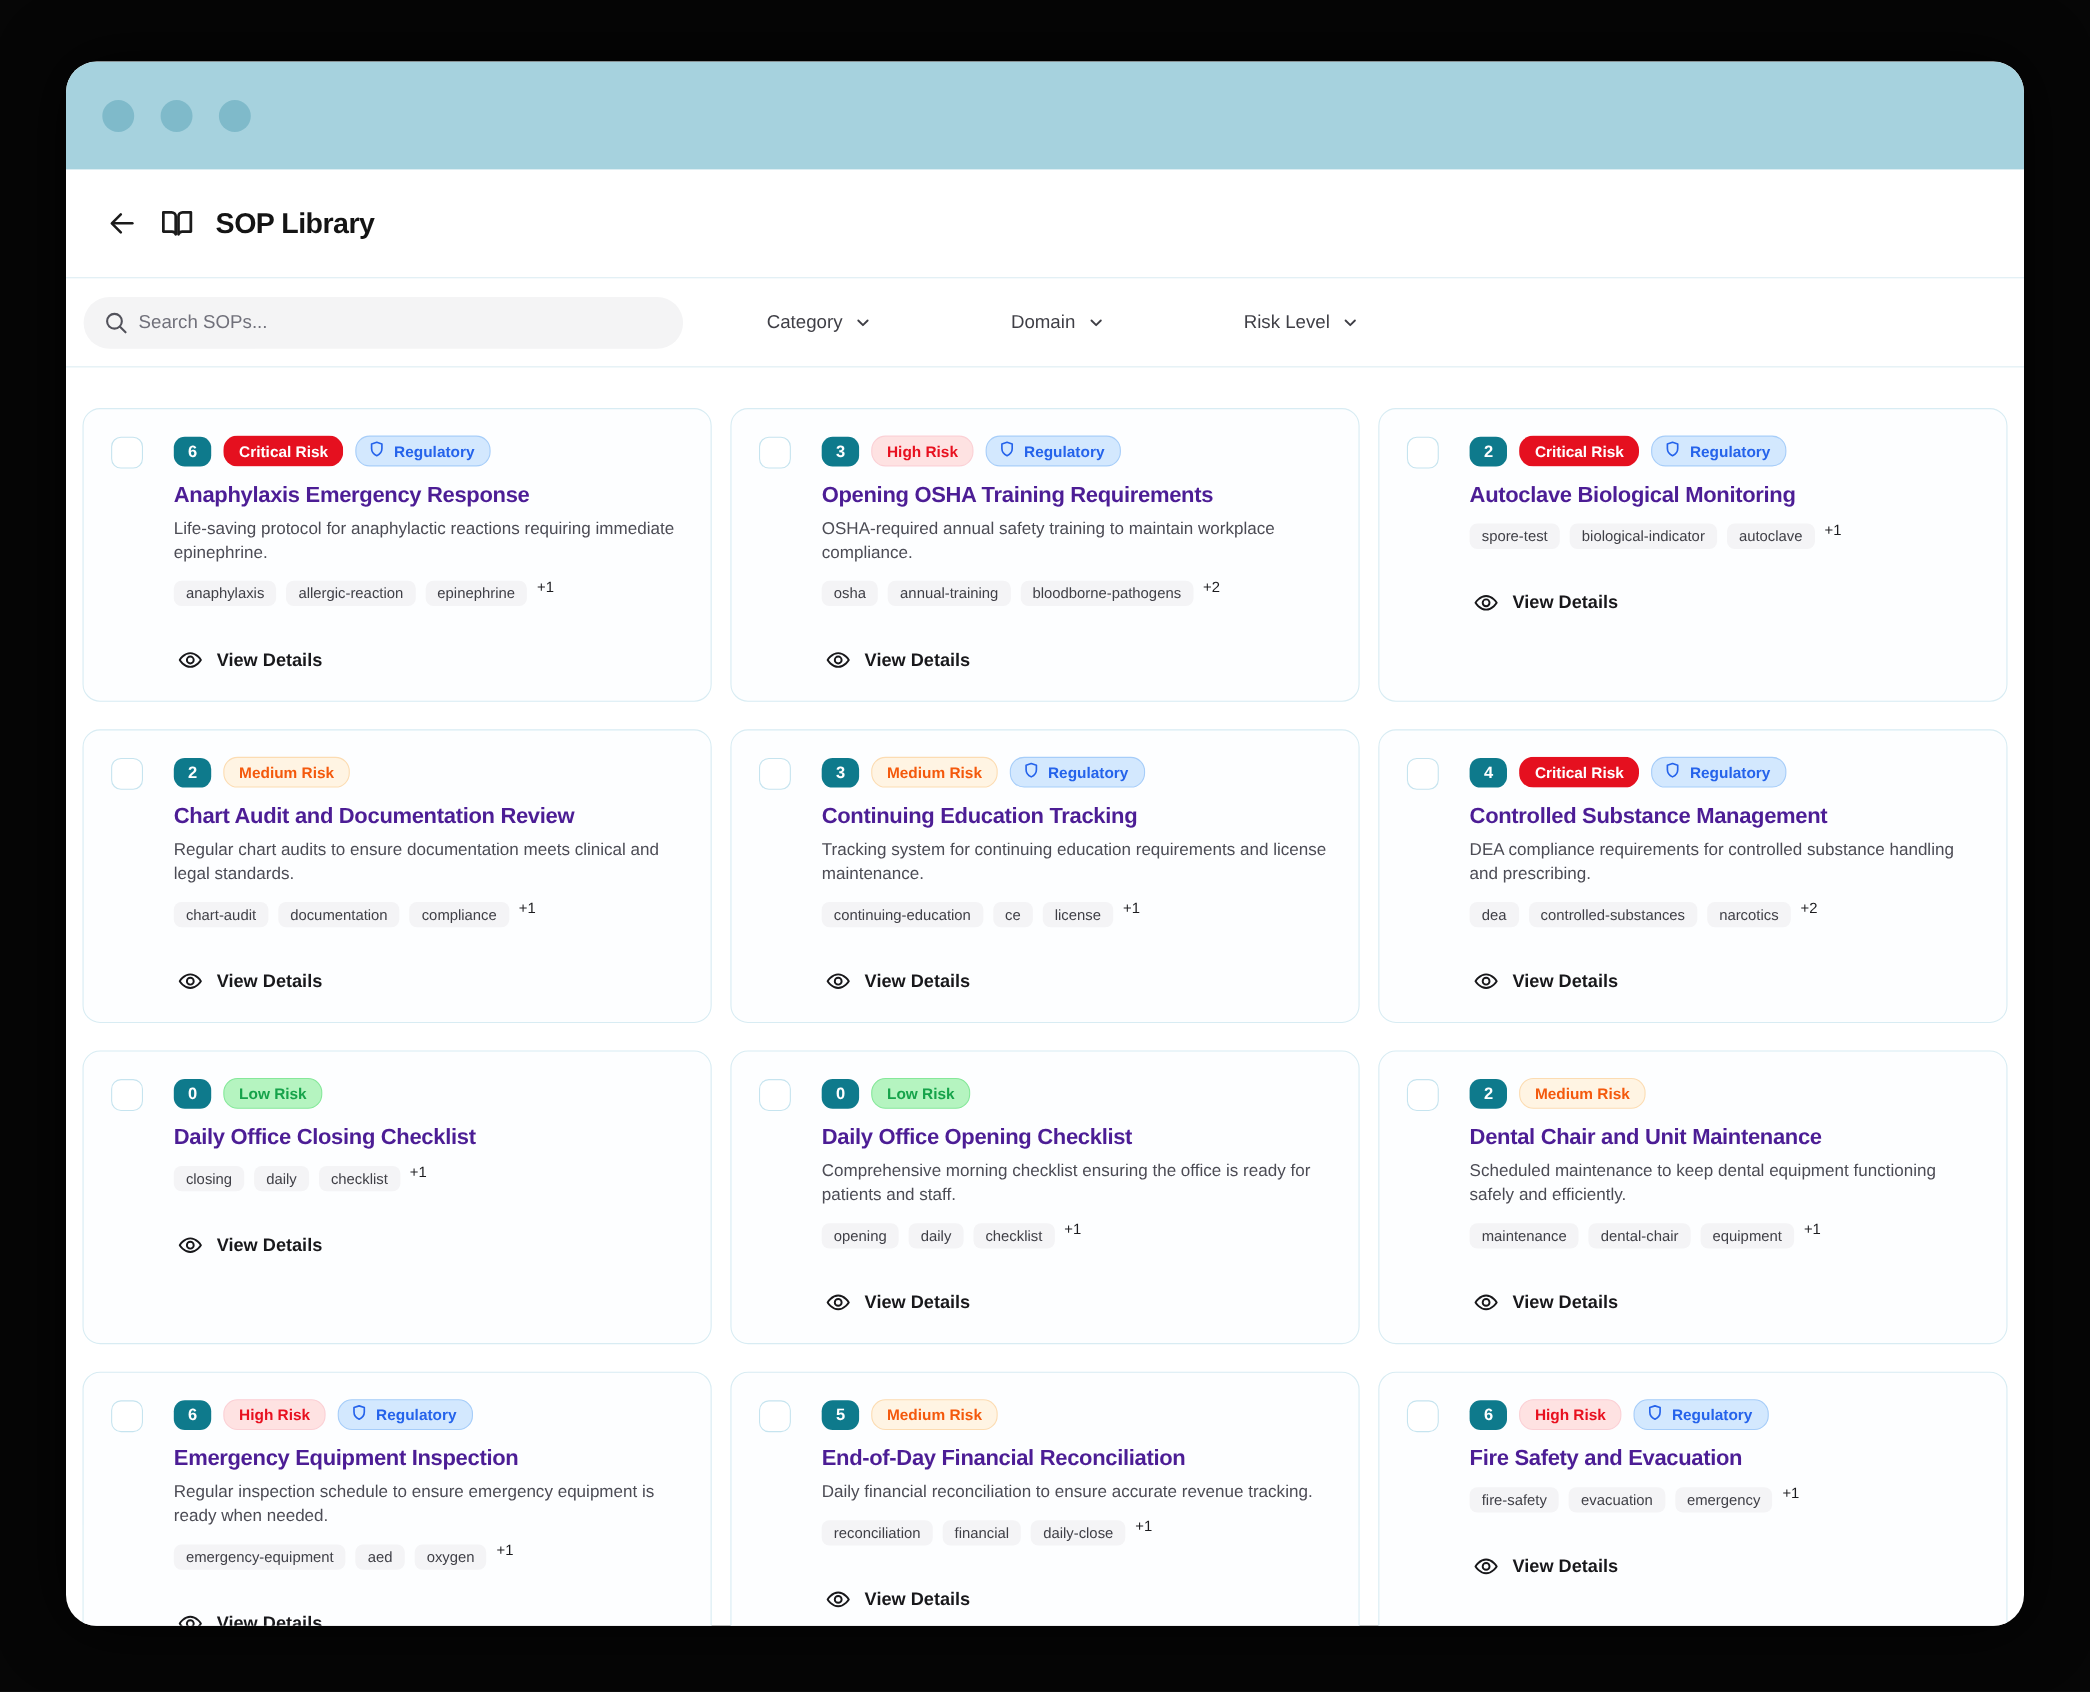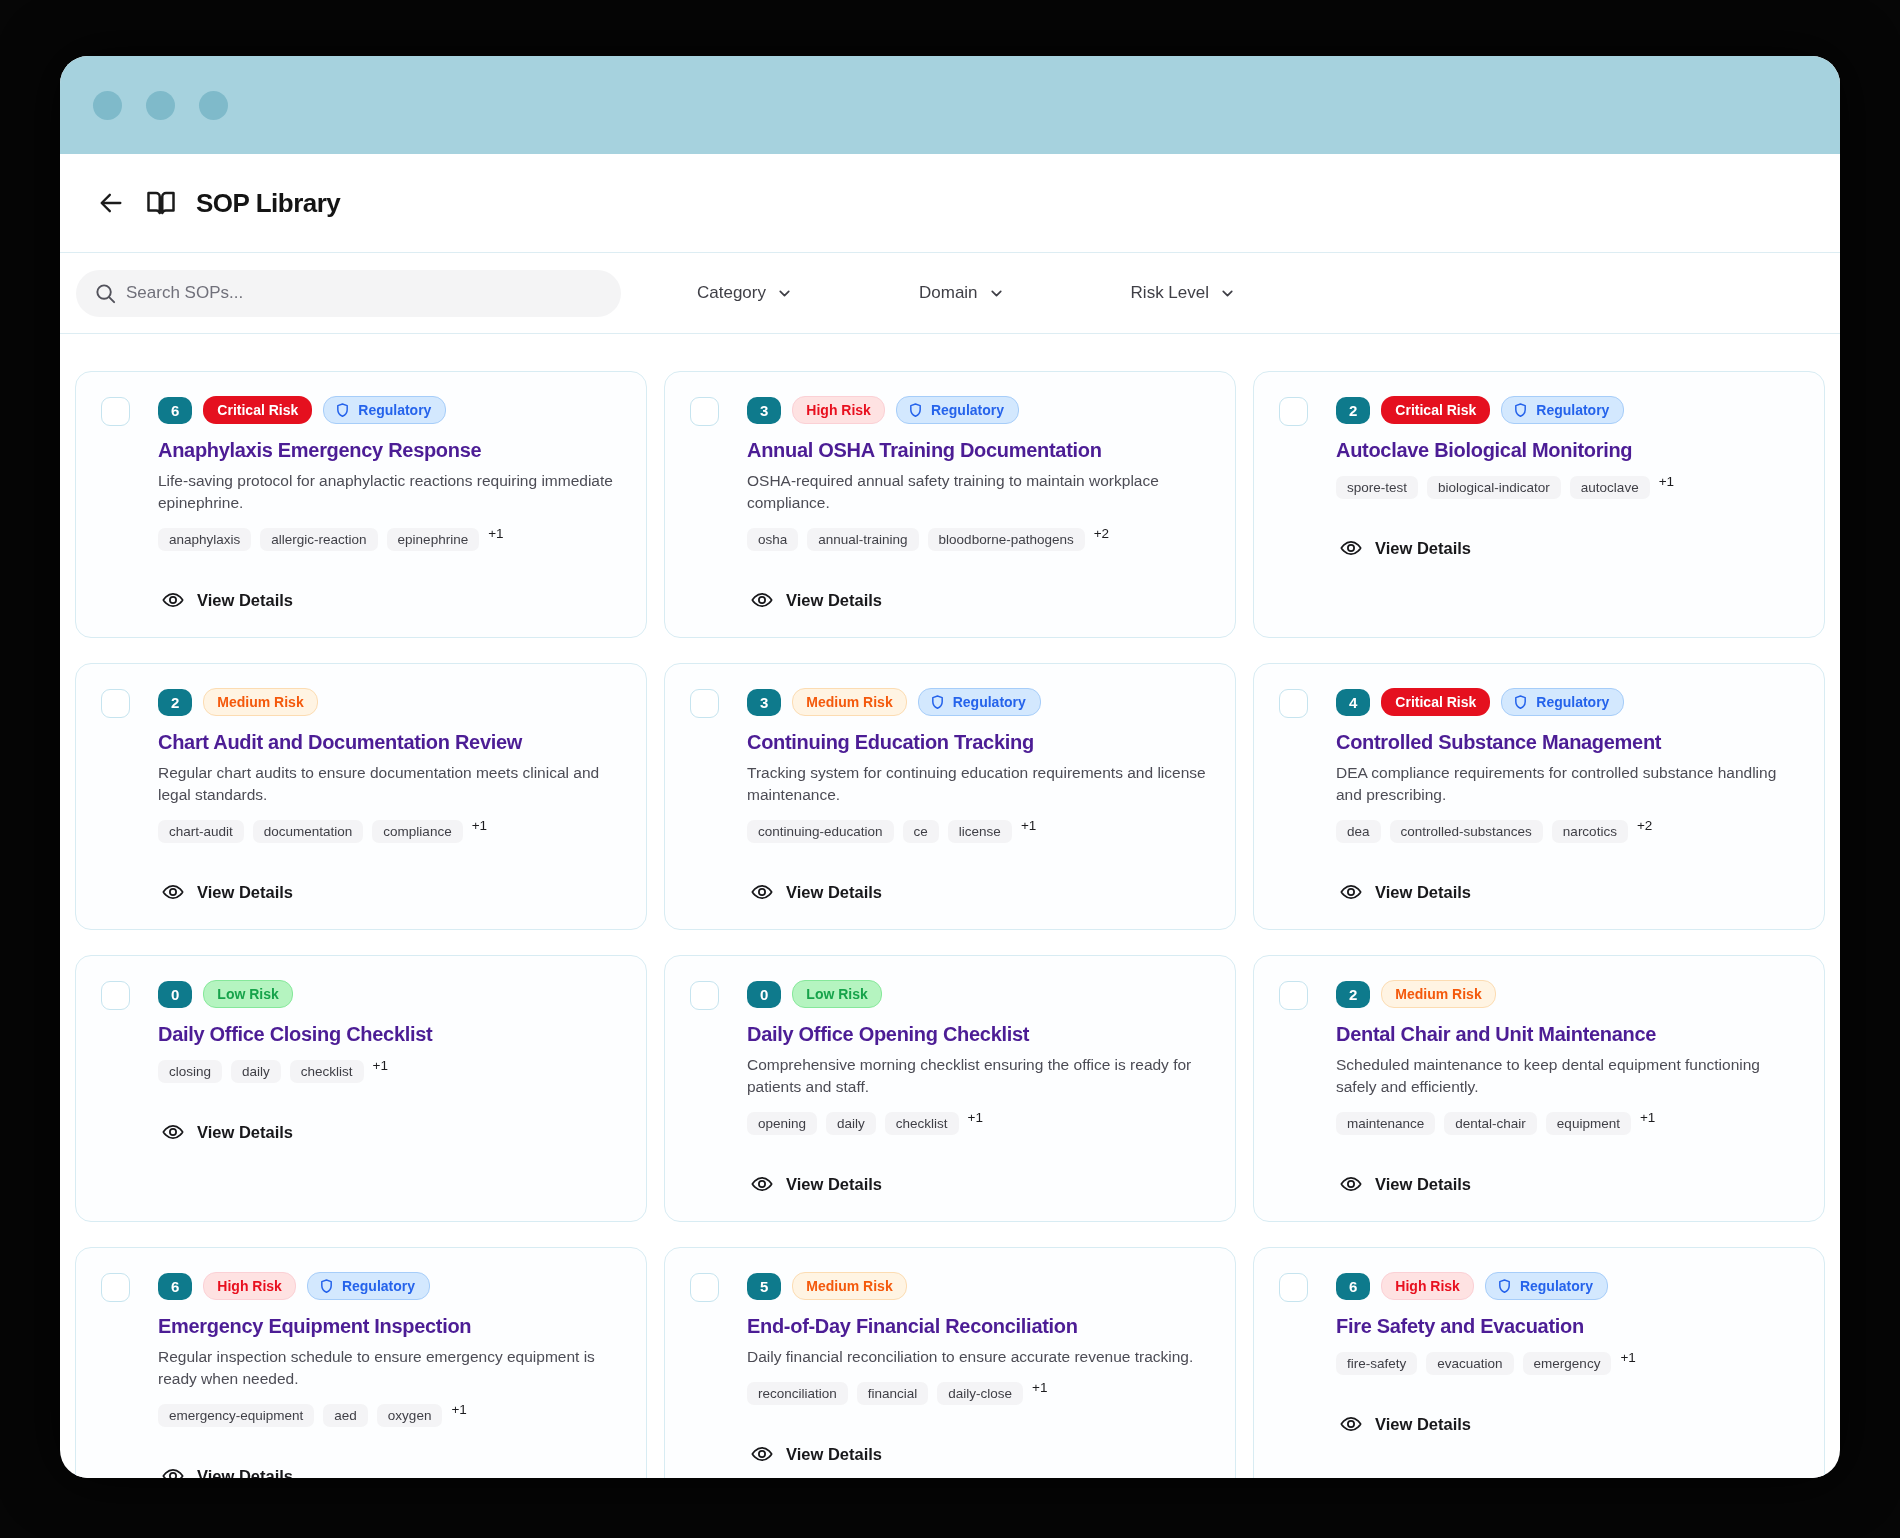--- a/index.html
+++ b/index.html
@@ -52,21 +52,21 @@
   .count-badge {
     background:var(--count-badge,#0e7a8c); color:#ffffff; font-size:15px; font-weight:700;
     padding:4px 13px; border-radius:10px; line-height:19px;
   }
   .risk-badge { font-size:14px; font-weight:700; padding:3px 13px; border-radius:13px; line-height:20px; border:1px solid transparent; }
   .risk-critical { background:var(--critical-bg,#e5101f); color:var(--critical-fg,#ffffff); }
   .risk-high { background:var(--high-bg,#fee2e2); color:var(--high-fg,#e8101f); border-color:#fbd0d5; }
   .risk-medium { background:var(--medium-bg,#fff4e3); color:var(--medium-fg,#f4590c); border-color:#fcdcb2; }
   .risk-low { background:var(--low-bg,#b5f4c0); color:var(--low-fg,#16a34a); border-color:#86e89a; }
   .reg-badge {
-    display:flex; align-items:center; gap:8px;
+    display:flex; gap:8px;
     background:var(--regulatory-bg,#d3e8fe); color:var(--regulatory-fg,#2563eb);
     border:1px solid #a6cdf9; font-size:14px; font-weight:700;
     padding:3px 14px 3px 11px; border-radius:13px; line-height:20px;
   }
   .card-title { margin-top:15px; font-size:20px; font-weight:700; color:#4c1d95; letter-spacing:-0.3px; }
   .card-desc { margin-top:8px; font-size:15.5px; line-height:1.42; color:#4c4c55; max-width:470px; }
   .tag-row { margin-top:14px; display:flex; align-items:center; gap:9px; flex-wrap:wrap; }
   .tag-pill { background:#f4f4f6; border-radius:7px; padding:4px 11px; font-size:13.5px; color:#3f3f46; }
   .tag-more { font-size:13.5px; color:#1c1c1f; align-self:flex-start; margin-top:-2px; font-weight:400; }
   .view-btn {
@@ -185,21 +185,21 @@
         <span class="risk-badge risk-high">High Risk</span>
         <span class="reg-badge">
           <span>
             <svg class="icon-svg" width="15" height="16" viewBox="0 0 24 24" fill="none" stroke="#2563eb" stroke-width="2.4" stroke-linecap="round" stroke-linejoin="round">
                   <path d="M12 2.5 L19.5 5 v6.5 c0 5-3.2 8.5-7.5 10.5 C7.7 20 4.5 16.5 4.5 11.5 V5 Z"></path>
                 </svg>
           </span>
           <span>Regulatory</span>
         </span>
       </div>
-      <div class="card-title">Annual OSHA Training Documentation</div>
+      <div class="card-title">Opening OSHA Training Requirements</div>
       <div class="card-desc">OSHA-required annual safety training to maintain workplace compliance.</div>
       <div class="tag-row">
             <span class="tag-pill">osha</span>
             <span class="tag-pill">annual-training</span>
             <span class="tag-pill">bloodborne-pathogens</span>
             <span class="tag-more">+2</span>
           </div>
       <button class="view-btn">
         <span>
           <svg class="icon-svg" width="22" height="22" viewBox="0 0 24 24" fill="none" stroke="#18181b" stroke-width="1.9" stroke-linecap="round" stroke-linejoin="round">

